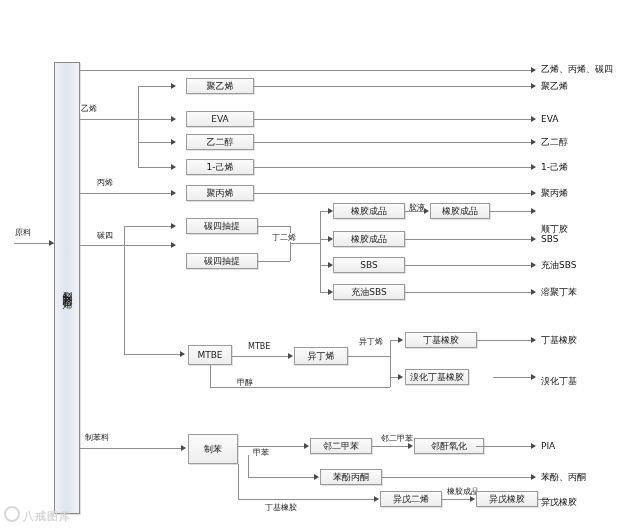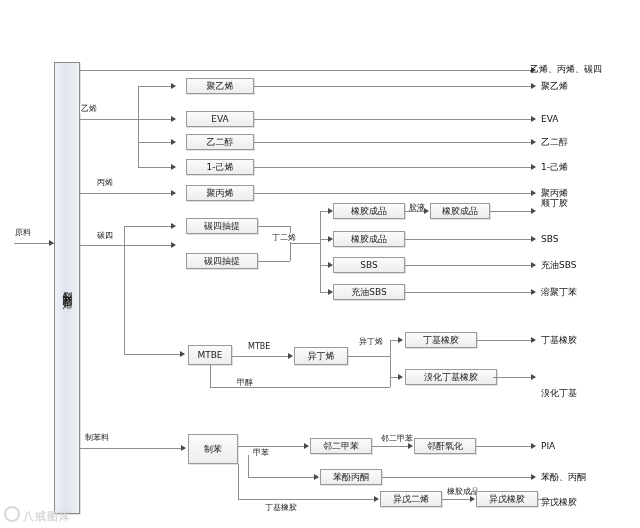--- a/index.html
+++ b/index.html
@@ -183,38 +183,38 @@
 
   <div class="lab" style="left:358px;top:337px;">异丁烯</div>
   <div class="h" style="left:348px;top:356px;width:42px;"></div>
   <div class="v" style="left:390px;top:340px;height:37px;"></div>
   <div class="h" style="left:390px;top:340px;width:12px;"></div>
   <div class="arrow" style="left:398px;top:337px;"></div>
   <div class="h" style="left:390px;top:377px;width:12px;"></div>
   <div class="arrow" style="left:398px;top:374px;"></div>
 
   <div class="box inner" style="left:405px;top:332px;width:72px;height:16px;">丁基橡胶</div>
-  <div class="box inner" style="left:405px;top:369px;width:92px;height:16px;">溴化丁基橡胶</div>
+  <div class="box inner" style="left:405px;top:369px;width:64px;height:16px;">溴化丁基橡胶</div>
 
   <div class="h" style="left:477px;top:340px;width:58px;"></div>
   <div class="arrow" style="left:531px;top:337px;"></div>
   <div class="h" style="left:493px;top:377px;width:42px;"></div>
   <div class="arrow" style="left:531px;top:374px;"></div>
 
   <div class="box inner" style="left:188px;top:434px;width:50px;height:30px;">制苯</div>
 
   <div class="lab" style="left:252px;top:448px;">甲苯</div>
   <div class="h" style="left:238px;top:446px;width:70px;"></div>
   <div class="arrow" style="left:304px;top:443px;"></div>
   <div class="box inner" style="left:310px;top:438px;width:62px;height:16px;">邻二甲苯</div>
 
   <div class="lab" style="left:380px;top:434px;">邻二甲苯</div>
   <div class="h" style="left:372px;top:446px;width:40px;"></div>
   <div class="arrow" style="left:408px;top:443px;"></div>
-  <div class="box inner" style="left:414px;top:438px;width:62px;height:16px;">邻酐氧化</div>
+  <div class="box inner" style="left:414px;top:438px;width:70px;height:16px;">邻酐氧化</div>
   <div class="h" style="left:476px;top:446px;width:59px;"></div>
   <div class="arrow" style="left:531px;top:443px;"></div>
 
   <div class="v" style="left:248px;top:455px;height:22px;"></div>
   <div class="h" style="left:248px;top:477px;width:70px;"></div>
   <div class="arrow" style="left:314px;top:474px;"></div>
   <div class="box inner" style="left:320px;top:469px;width:62px;height:16px;">苯酚丙酮</div>
   <div class="h" style="left:382px;top:477px;width:153px;"></div>
   <div class="arrow" style="left:531px;top:474px;"></div>
 
@@ -223,32 +223,32 @@
   <div class="h" style="left:238px;top:499px;width:140px;"></div>
   <div class="arrow" style="left:374px;top:496px;"></div>
   <div class="box inner" style="left:380px;top:491px;width:62px;height:16px;">异戊二烯</div>
 
   <div class="lab" style="left:446px;top:487px;">橡胶成品</div>
   <div class="h" style="left:442px;top:499px;width:32px;"></div>
   <div class="arrow" style="left:470px;top:496px;"></div>
   <div class="box inner" style="left:476px;top:491px;width:62px;height:16px;">异戊橡胶</div>
   <div class="h" style="left:538px;top:499px;width:14px;"></div>
 
-  <div class="out" style="left:530px;top:64px;">乙烯、丙烯、碳四</div>
+  <div class="out" style="left:541px;top:64px;">乙烯、丙烯、碳四</div>
   <div class="out" style="left:541px;top:81px;">聚乙烯</div>
   <div class="out" style="left:541px;top:114px;">EVA</div>
   <div class="out" style="left:541px;top:137px;">乙二醇</div>
   <div class="out" style="left:541px;top:162px;">1-己烯</div>
   <div class="out" style="left:541px;top:188px;">聚丙烯</div>
-  <div class="out" style="left:541px;top:198px;">顺丁胶</div>
+  <div class="out" style="left:541px;top:224px;">顺丁胶</div>
   <div class="out" style="left:541px;top:234px;">SBS</div>
   <div class="out" style="left:541px;top:260px;">充油SBS</div>
   <div class="out" style="left:541px;top:287px;">溶聚丁苯</div>
   <div class="out" style="left:541px;top:335px;">丁基橡胶</div>
-  <div class="out" style="left:541px;top:388px;">溴化丁基</div>
+  <div class="out" style="left:541px;top:376px;">溴化丁基</div>
   <div class="out" style="left:541px;top:441px;">PIA</div>
   <div class="out" style="left:541px;top:472px;">苯酚、丙酮</div>
   <div class="out" style="left:541px;top:497px;">异戊橡胶</div>
 
   <div class="watermark">
     <span class="wm-mark"></span><span>八戒图库</span>
   </div>
 
 </div>
 

